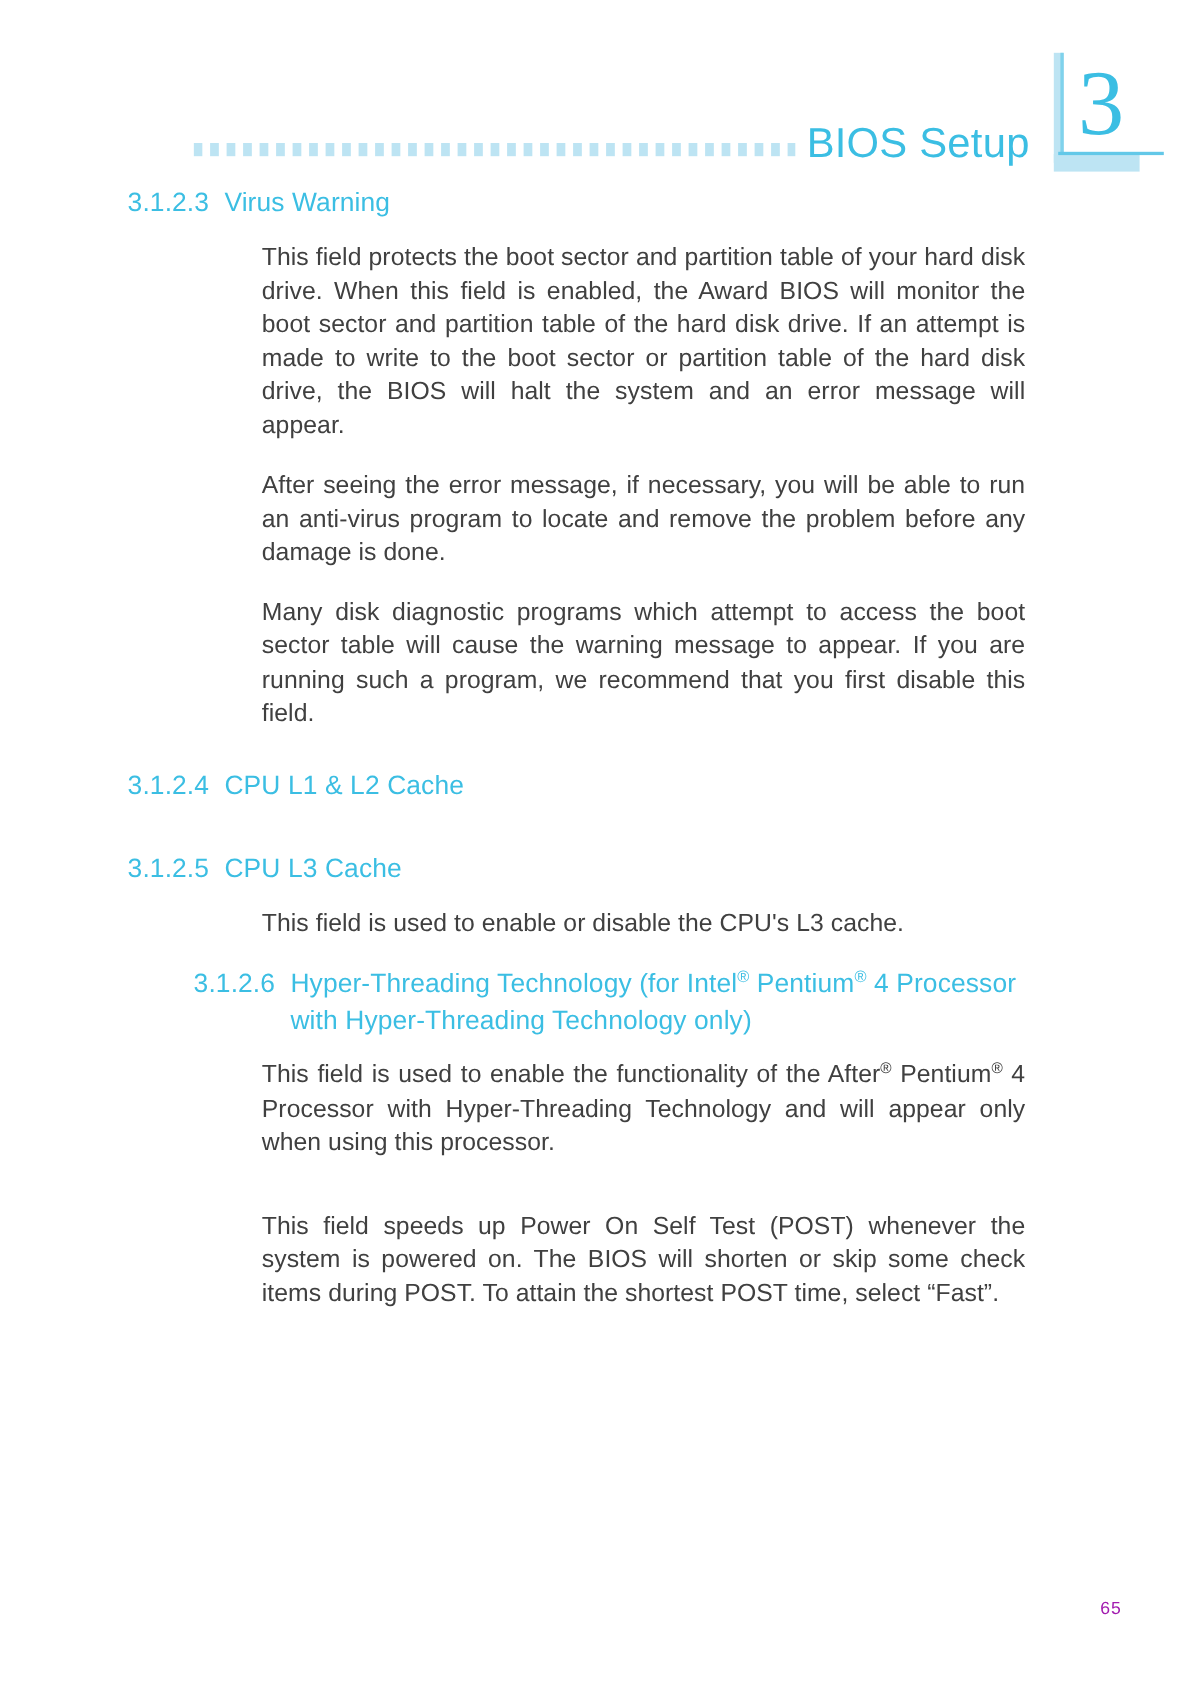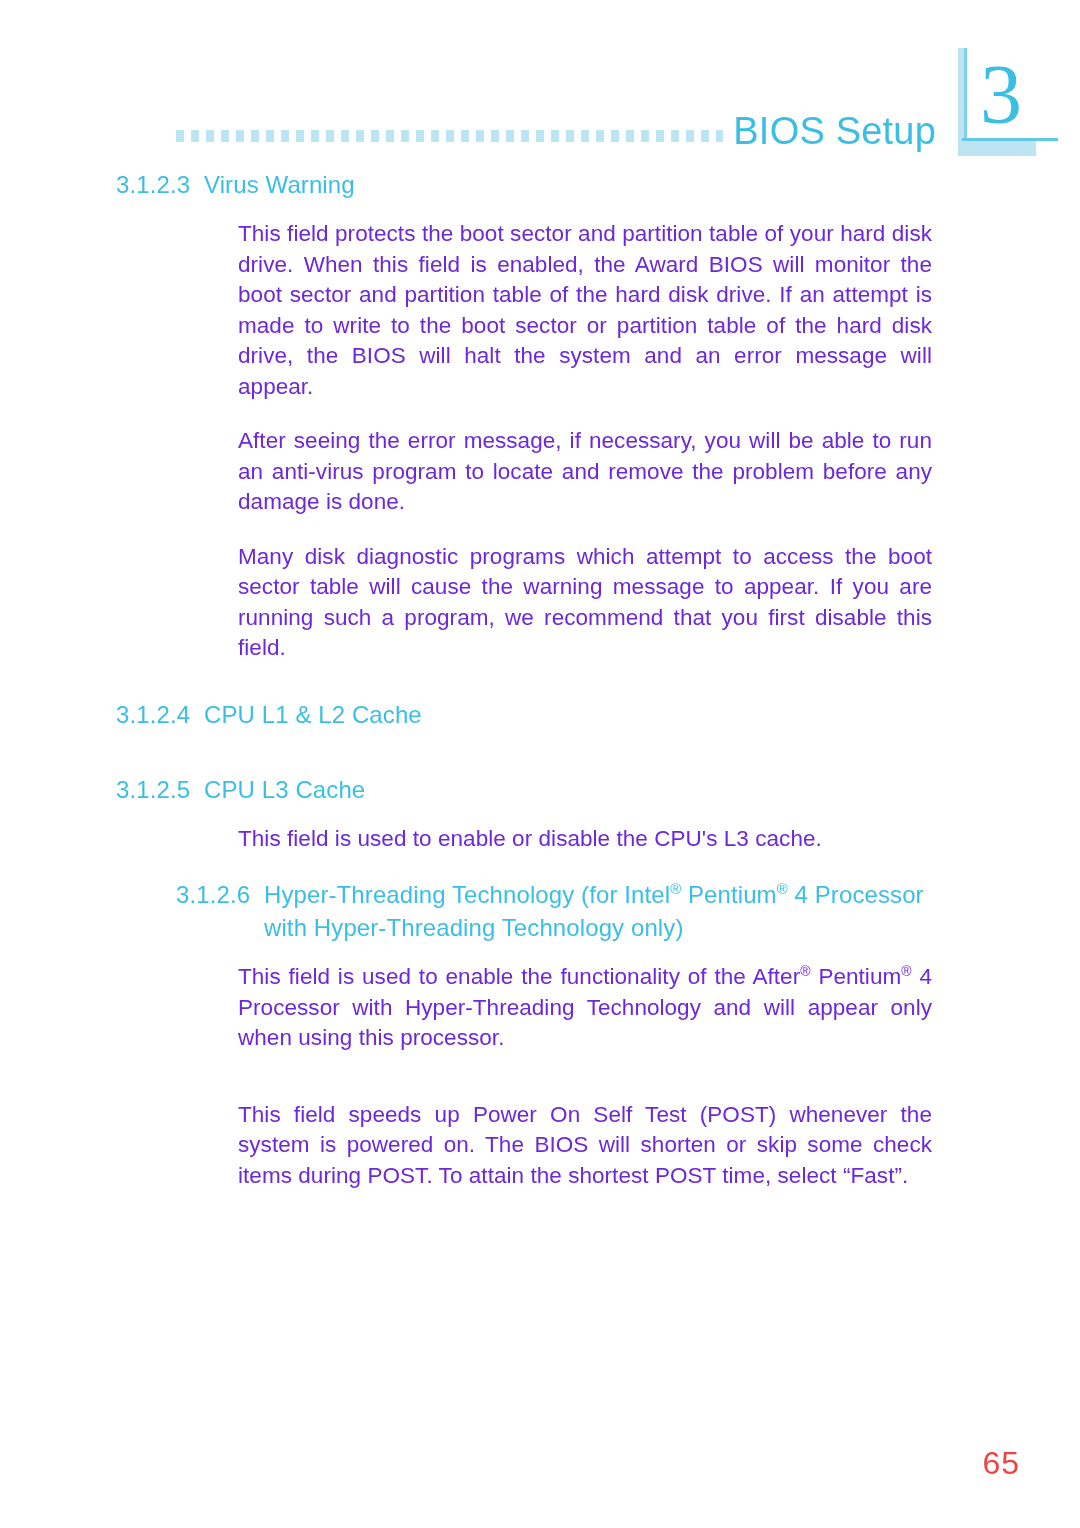--- a/index.html
+++ b/index.html
@@ -152,21 +152,21 @@
     vertical-align: top;
   }
 
   p.body {
     margin: 0;
     padding: 0;
     margin-left: 238px;
     width: 694px;
     font-size: 22.5px;
     line-height: 30.5px;
-    color: #6d28d9;
+    color: #404040;
     text-align: justify;
     text-justify: inter-word;
     letter-spacing: 0.05px;
   }
   p.nojust {
     text-align: left;
   }
 
   sup.reg {
     font-size: 0.62em;
@@ -183,23 +183,23 @@
     position: absolute;
     left: 0;
     top: 1448px;
     width: 1080px;
     height: 40px;
   }
   .page-number {
     position: absolute;
     right: 60px;
     top: 0;
-    font-size: 32px;
+    font-size: 16px;
     line-height: 30px;
-    color: #ef4444;
+    color: #a21caf;
     letter-spacing: 1px;
   }
 </style>
 </head>
 <body>
 
 <div class="page">
 
   <div class="header">
 

